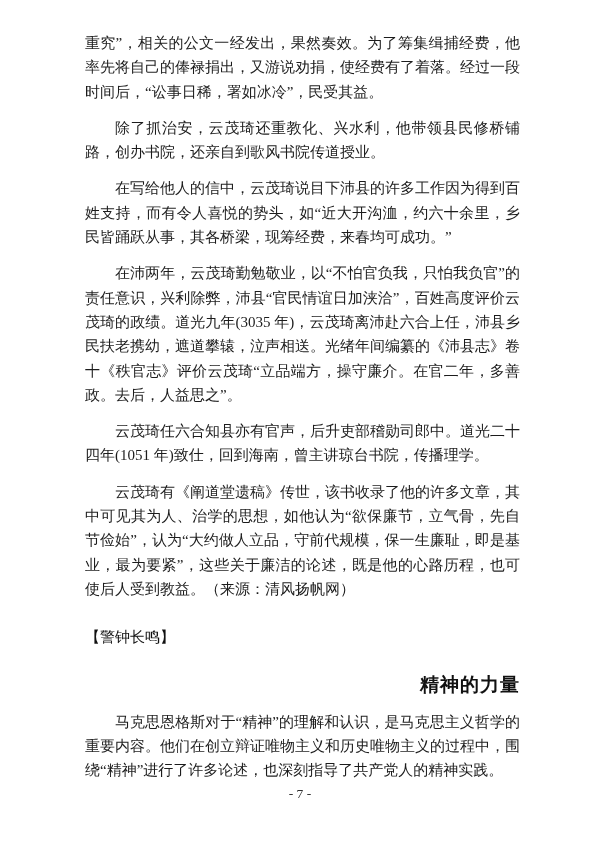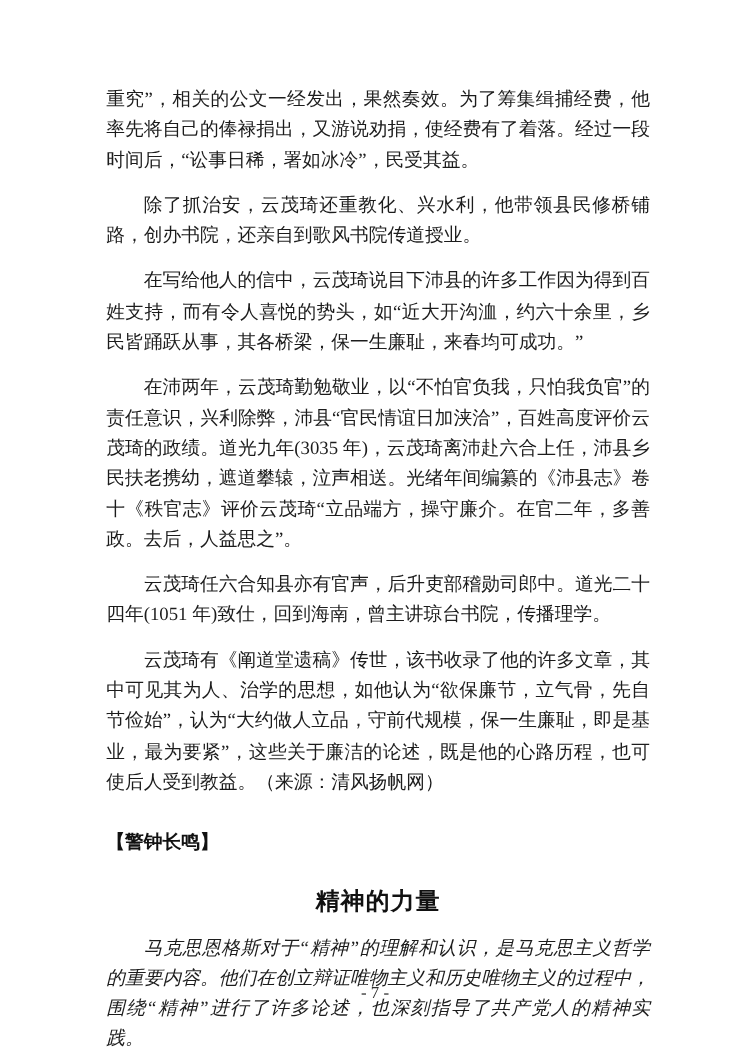--- a/index.html
+++ b/index.html
@@ -9,52 +9,51 @@
   body {
     width: 600px;
     height: 849px;
     background: #ffffff;
     font-family: "Liberation Serif", "DejaVu Serif", serif;
     color: #1c1c1c;
     position: relative;
     overflow: hidden;
   }
   .page-content {
-    padding: 68px 80px 0 85px;
+    padding: 31px 80px 0 85px;
   }
   p.body-par {
     margin: 0;
     font-size: 15px;
     line-height: 24.3px;
     text-align: justify;
     color: #1c1c1c;
   }
   p.indent {
     text-indent: 2em;
     margin-top: 12px;
   }
   .section-marker {
     margin: 24px 0 0 0;
     font-size: 15px;
     line-height: 24.3px;
-    font-weight: bold;
+    font-weight: normal;
     color: #111111;
   }
   .article-title {
     margin: 22px 0 0 0;
     font-size: 19px;
     line-height: 26px;
     font-weight: bold;
-    text-align: center;
+    text-align: right;
     color: #111111;
     letter-spacing: 1px;
   }
   .closing {
     margin-top: 25px;
-    font-style: italic;
   }
   .page-footer {
     position: absolute;
     top: 785px;
     left: 0;
     width: 600px;
     text-align: center;
     font-size: 13.5px;
     line-height: 18px;
     color: #2e2e2e;
@@ -62,21 +61,21 @@
 </style>
 </head>
 <body>
 
 <div class="page-content">
 
   <p class="body-par">重究”，相关的公文一经发出，果然奏效。为了筹集缉捕经费，他率先将自己的俸禄捐出，又游说劝捐，使经费有了着落。经过一段时间后，“讼事日稀，署如冰冷”，民受其益。</p>
 
   <p class="body-par indent">除了抓治安，云茂琦还重教化、兴水利，他带领县民修桥铺路，创办书院，还亲自到歌风书院传道授业。</p>
 
-  <p class="body-par indent">在写给他人的信中，云茂琦说目下沛县的许多工作因为得到百姓支持，而有令人喜悦的势头，如“近大开沟洫，约六十余里，乡民皆踊跃从事，其各桥梁，保一生廉耻，来春均可成功。”</p>
+  <p class="body-par indent">在写给他人的信中，云茂琦说目下沛县的许多工作因为得到百姓支持，而有令人喜悦的势头，如“近大开沟洫，约六十余里，乡民皆踊跃从事，其各桥梁，现筹经费，来春均可成功。”</p>
 
   <p class="body-par indent">在沛两年，云茂琦勤勉敬业，以“不怕官负我，只怕我负官”的责任意识，兴利除弊，沛县“官民情谊日加浃洽”，百姓高度评价云茂琦的政绩。道光九年(3035 年)，云茂琦离沛赴六合上任，沛县乡民扶老携幼，遮道攀辕，泣声相送。光绪年间编纂的《沛县志》卷十《秩官志》评价云茂琦“立品端方，操守廉介。在官二年，多善政。去后，人益思之”。</p>
 
   <p class="body-par indent">云茂琦任六合知县亦有官声，后升吏部稽勋司郎中。道光二十四年(1051 年)致仕，回到海南，曾主讲琼台书院，传播理学。</p>
 
   <p class="body-par indent">云茂琦有《阐道堂遗稿》传世，该书收录了他的许多文章，其中可见其为人、治学的思想，如他认为“欲保廉节，立气骨，先自节俭始”，认为“大约做人立品，守前代规模，保一生廉耻，即是基业，最为要紧”，这些关于廉洁的论述，既是他的心路历程，也可使后人受到教益。（来源：清风扬帆网）</p>
 
   <div class="section-marker">【警钟长鸣】</div>
 
   <h1 class="article-title">精神的力量</h1>

